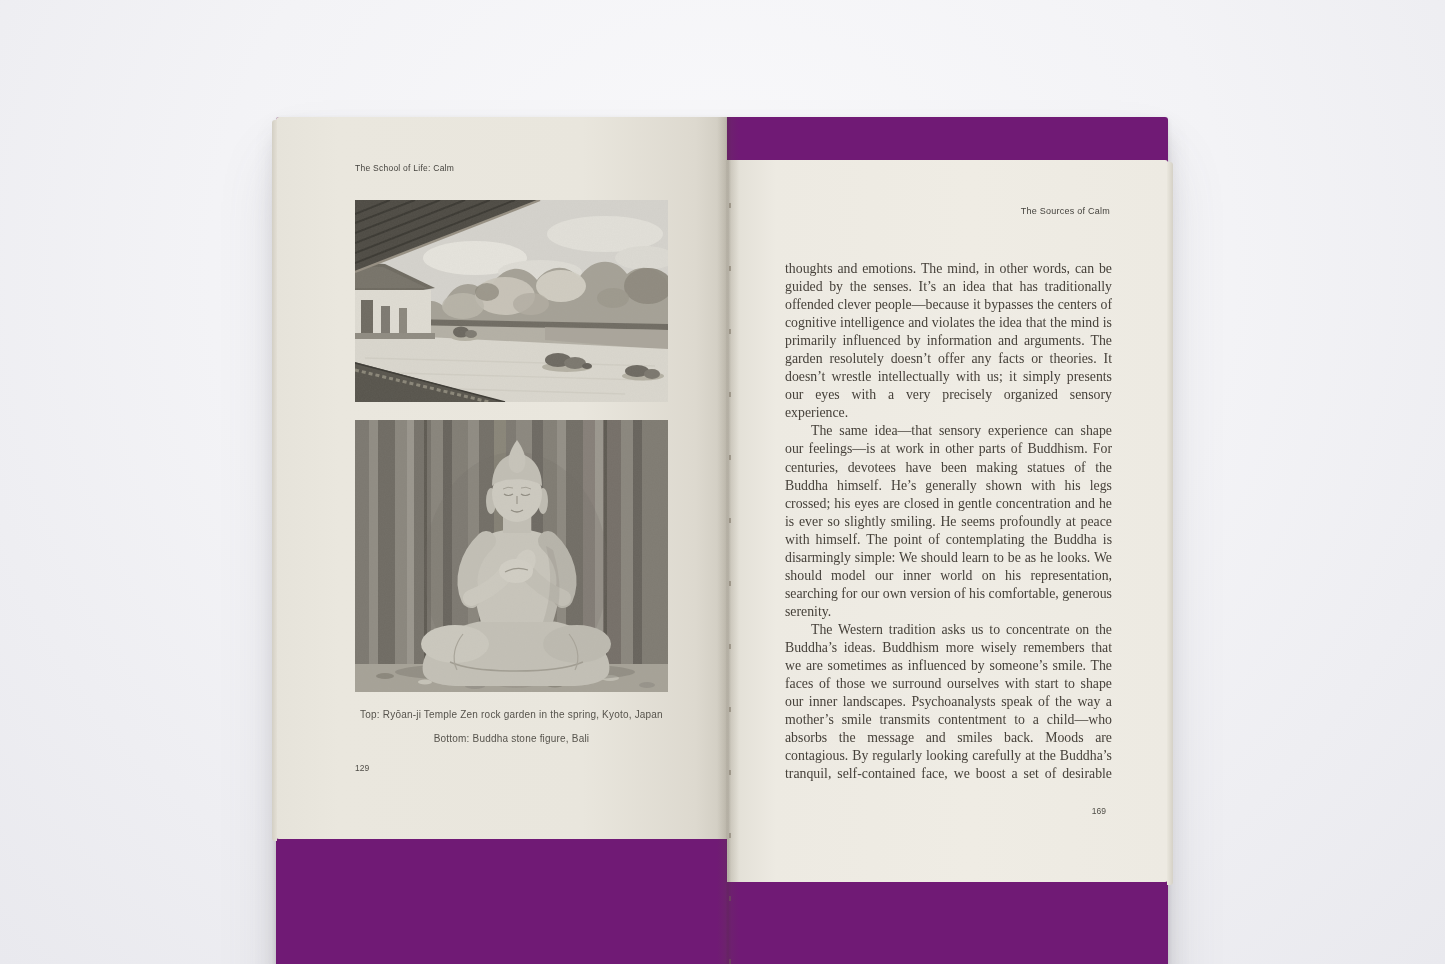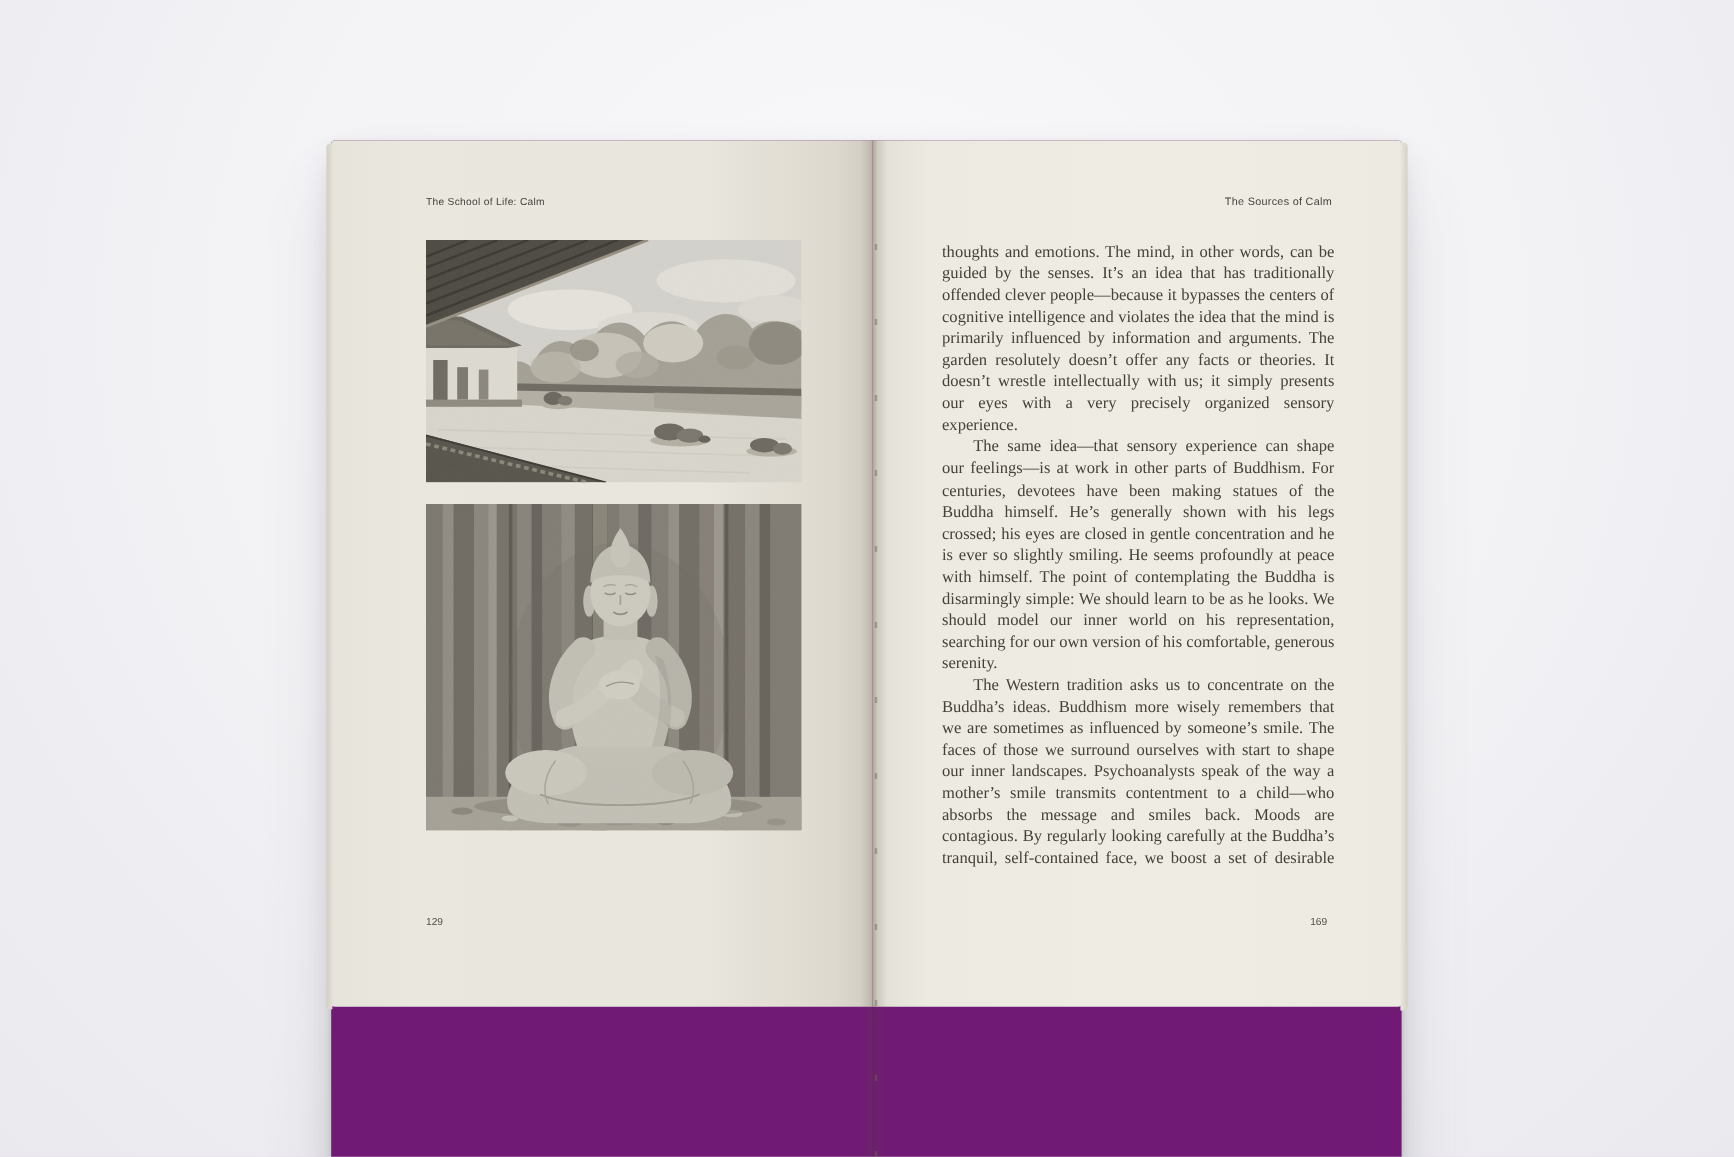--- a/index.html
+++ b/index.html
@@ -29,20 +29,21 @@
     left:0; width:451px; border-radius:3px 0 0 3px;
     background:linear-gradient(90deg,#e6e3da 0%, #eae7de 14%, #e9e6dd 68%, #ddd9cf 93%, #cfcbc0 100%);
   }
   .page-left::before{ 
     content:""; position:absolute; left:-4px; top:3px; bottom:-2px; width:5px;
     background:linear-gradient(90deg,#d3cfc4,#e3dfd5); border-radius:3px 0 0 3px;
   }
   .page-right{
     left:451px; width:441px; border-radius:0 3px 3px 0;
     background:linear-gradient(90deg,#d6d2c7 0%, #e4e1d8 3%, #edeae2 11%, #efece4 55%, #edeae2 100%);
+    margin-top:43px;
   }
   .page-right::after{ 
     content:""; position:absolute; right:-5px; top:2px; bottom:-3px; width:6px;
     background:linear-gradient(90deg,#eae7de,#d5d1c6); border-radius:0 3px 3px 0;
   }
   .gutter{
     position:absolute; left:441px; top:0; width:22px; height:100%; z-index:3;
     background:linear-gradient(90deg, rgba(90,80,62,0) 0%, rgba(90,80,62,0.14) 38%,
                rgba(70,62,48,0.26) 50%, rgba(90,80,62,0.10) 64%, rgba(90,80,62,0) 100%);
     pointer-events:none;
@@ -70,21 +71,21 @@
   .figure-bottom{ top:303px; width:313px; height:272px; }
   .figure svg{ display:block; width:100%; height:100%; }
 
   .captions{
     position:absolute; left:79px; top:586px; width:313px; text-align:center;
     font-size:10px; line-height:24px; letter-spacing:0.2px; color:#56534c;
   }
   .captions div{ white-space:nowrap; }
 
   .body-text{
-    position:absolute; left:58px; top:84px; width:327px; max-height:559px; overflow:hidden;
+    position:absolute; left:58px; top:100px; width:327px; max-height:559px; overflow:hidden;
     font-family:"Liberation Serif", serif; font-size:13.8px; line-height:18.05px;
     color:#46413a; text-align:justify;
   }
   .body-text p{ margin:0; }
   .body-text p.indent{ text-indent:26px; }
   .body-text p.justify-last{ text-align-last: justify; }
 </style>
 </head>
 <body>
 
@@ -250,20 +251,24 @@
             <path d="M148,69 Q153,66 158,68 M166,68 Q171,66 176,69" stroke="#a5a196" stroke-width="1" fill="none"></path>
             <path d="M162,76 L162,84" stroke="#a19d92" stroke-width="1.4" fill="none"></path>
             <path d="M156,90 Q162,94 168,90" stroke="#8f8b80" stroke-width="1.3" fill="none"></path>
 
             <path d="M198,130 C206,158 207,180 199,202 L188,202 C197,176 197,150 191,126 Z" fill="#6e6a61" opacity="0.14"></path>
           </g>
           <rect width="313" height="272" filter="url(#grain)" opacity="0.15"></rect>
         </svg>
       </div>
 
+      <div class="captions">
+        <div>Top: Ryōan-ji Temple Zen rock garden in the spring, Kyoto, Japan</div>
+        <div>Bottom: Buddha stone figure, Bali</div>
+      </div>
 
       <div class="folio">129</div>
     </div>
 
     <div class="page page-right">
       <div class="running-head">The Sources of Calm</div>
 
       <div class="body-text">
         <p>thoughts and emotions. The mind, in other words, can be guided by the senses. It’s an idea that has traditionally offended clever people—because it bypasses the centers of cognitive intelligence and violates the idea that the mind is primarily influenced by information and arguments. The garden resolutely doesn’t offer any facts or theories. It doesn’t wrestle intellectually with us; it simply presents our eyes with a very precisely organized sensory experience.</p>
         <p class="indent">The same idea—that sensory experience can shape our feelings—is at work in other parts of Buddhism. For centuries, devotees have been making statues of the Buddha himself. He’s generally shown with his legs crossed; his eyes are closed in gentle concentration and he is ever so slightly smiling. He seems profoundly at peace with himself. The point of contemplating the Buddha is disarmingly simple: We should learn to be as he looks. We should model our inner world on his representation, searching for our own version of his comfortable, generous serenity.</p>

